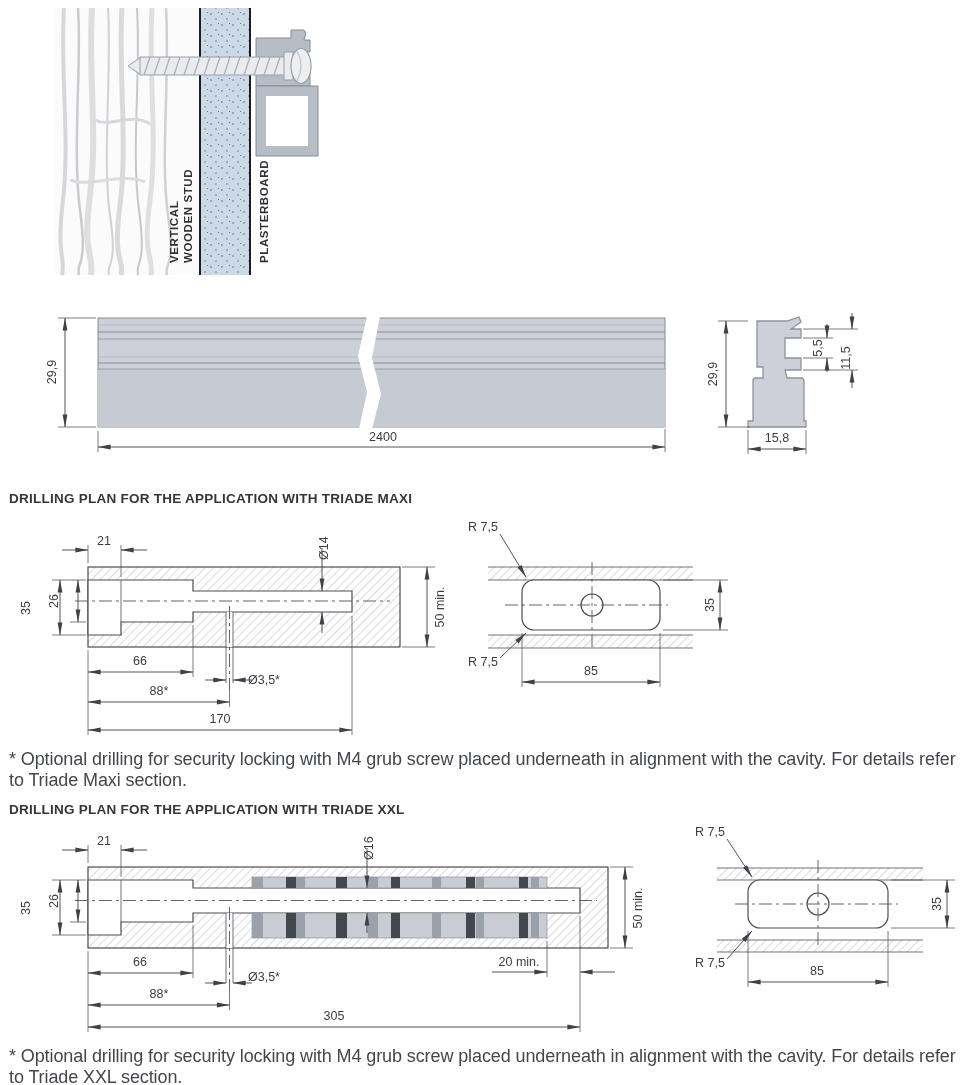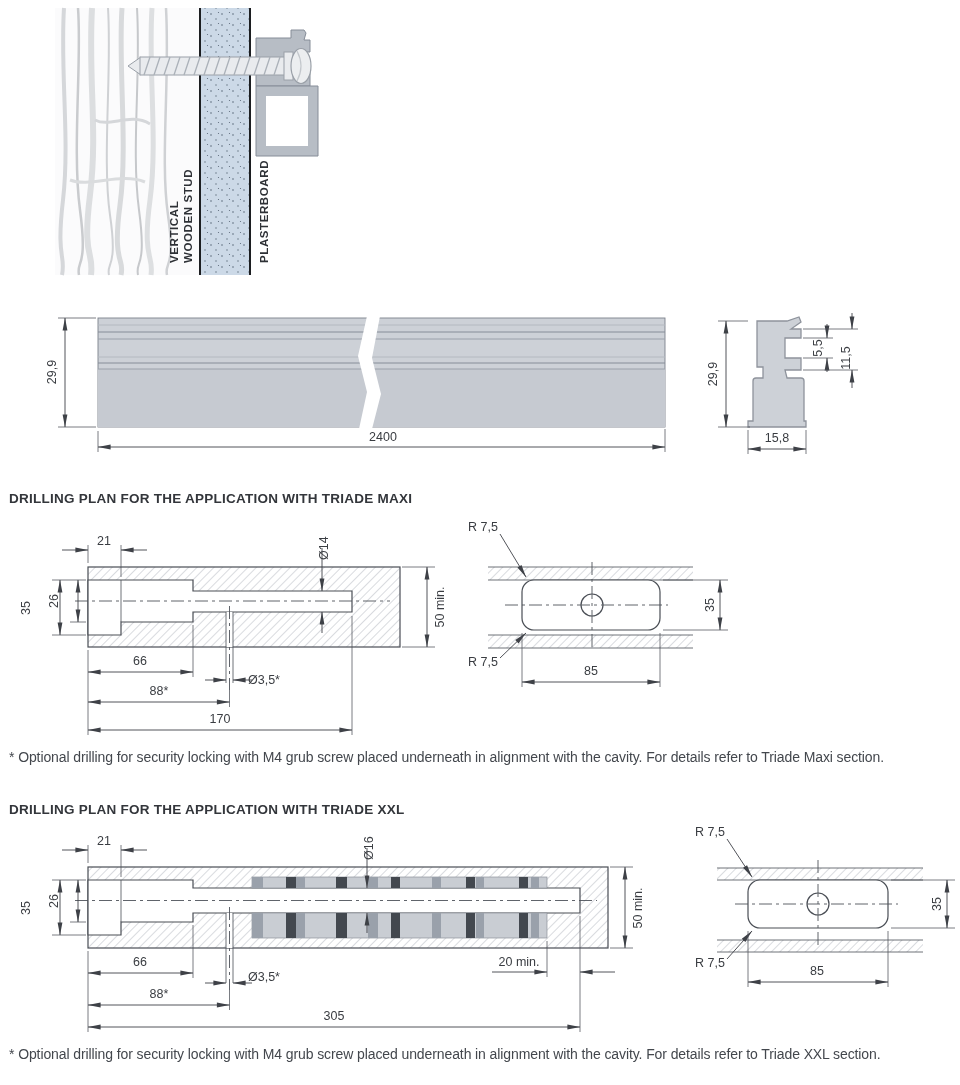--- a/index.html
+++ b/index.html
@@ -1,18 +1,18 @@
 <!DOCTYPE html>
 <html><head>
 <meta charset="utf-8">
 <style>
   html,body{margin:0;padding:0;background:#ffffff;}
   body{width:960px;height:1085px;position:relative;font-family:"Liberation Sans",sans-serif;}
   .heading{position:absolute;left:9px;font-weight:bold;font-size:13.5px;letter-spacing:.25px;color:#33363b;text-align:center;}
-  .footnote{position:absolute;left:9px;font-size:14px;color:#43474d;letter-spacing:-0.1px;}
+  .footnote{position:absolute;left:9px;font-size:18px;color:#43474d;letter-spacing:-0.1px;}
   #maxi-heading{top:491px;}
   #xxl-heading{top:802px;}
   #maxi-footnote{top:749px;}
   #xxl-footnote{top:1046px;}
   svg{position:absolute;top:0;left:0;}
   text.dim{font-size:12.5px;fill:#3a3d42;}
   text.lbl{font-size:11.5px;font-weight:bold;fill:#2e3136;letter-spacing:.6px;}
   .dl{stroke:#3e4147;stroke-width:0.9;fill:none;}
   .xl{stroke:#4e525a;stroke-width:0.75;fill:none;}
   .cl{stroke:#4e525a;stroke-width:0.9;fill:none;stroke-dasharray:13 4 3 4;}

